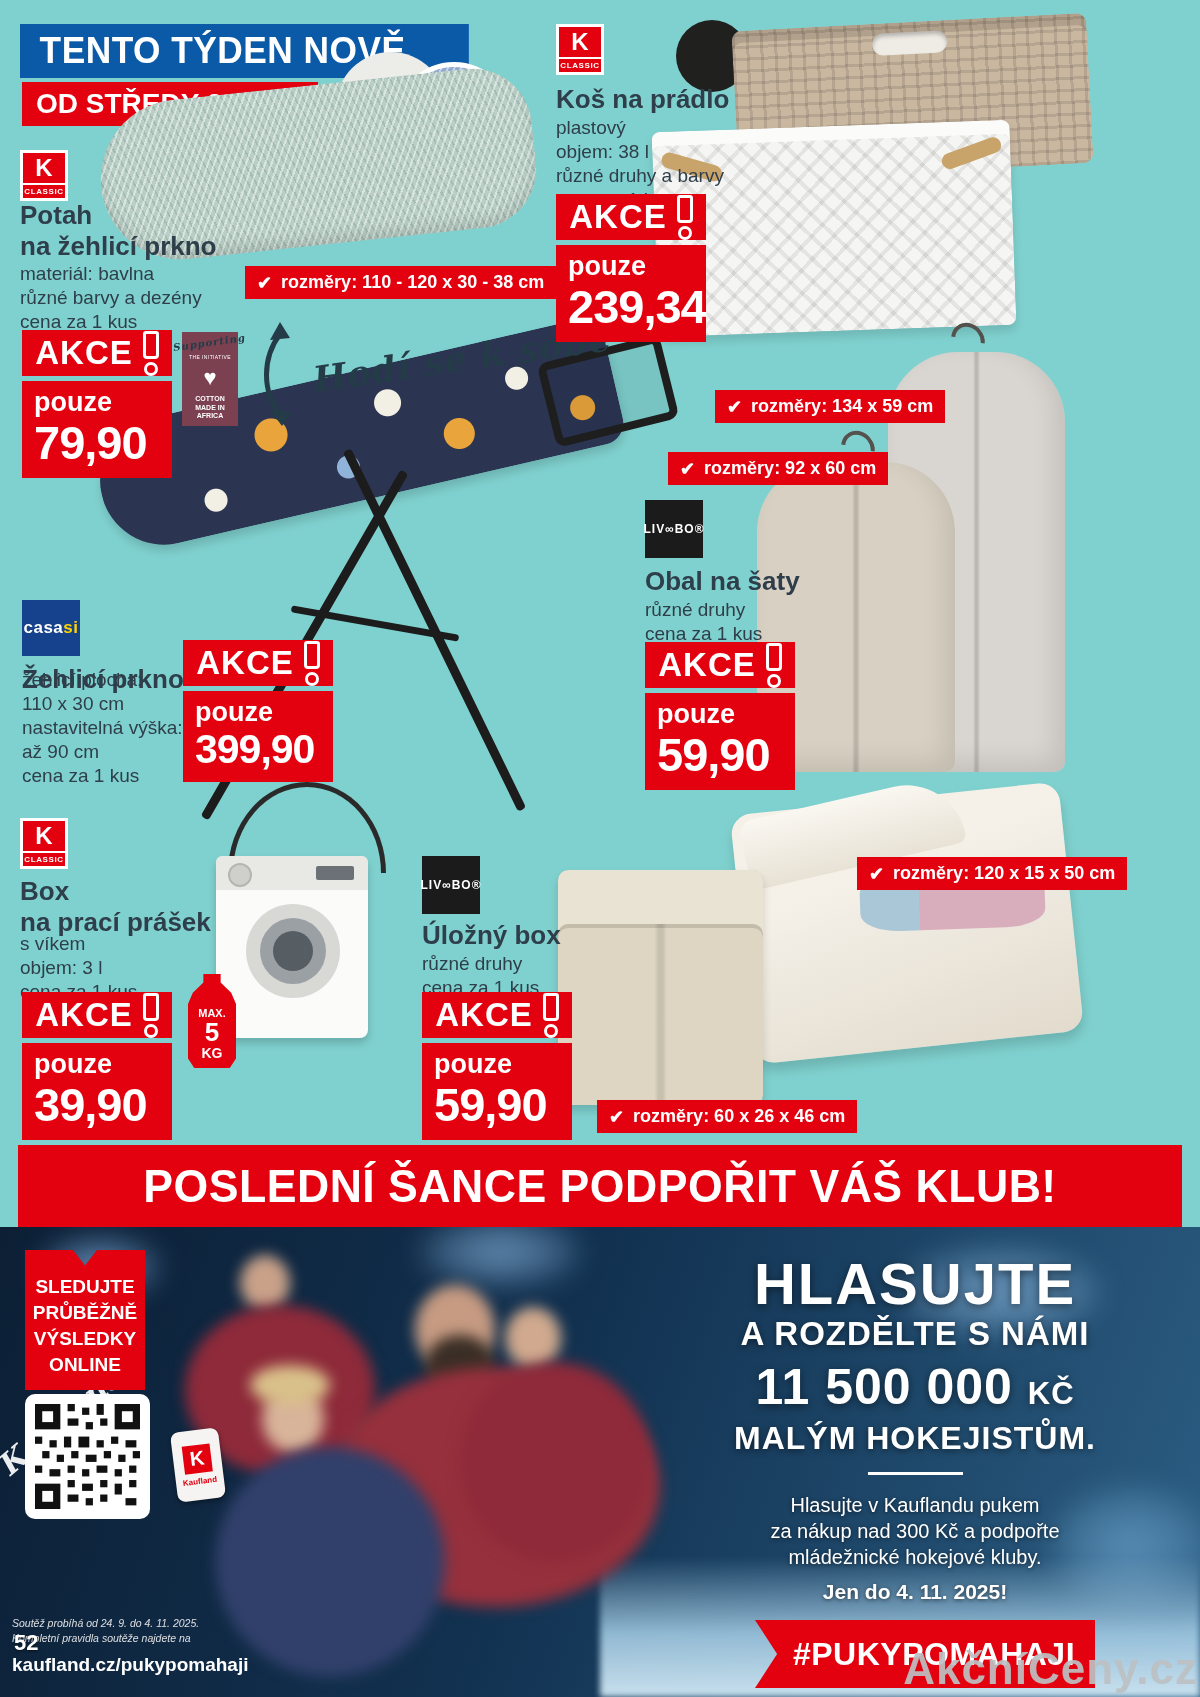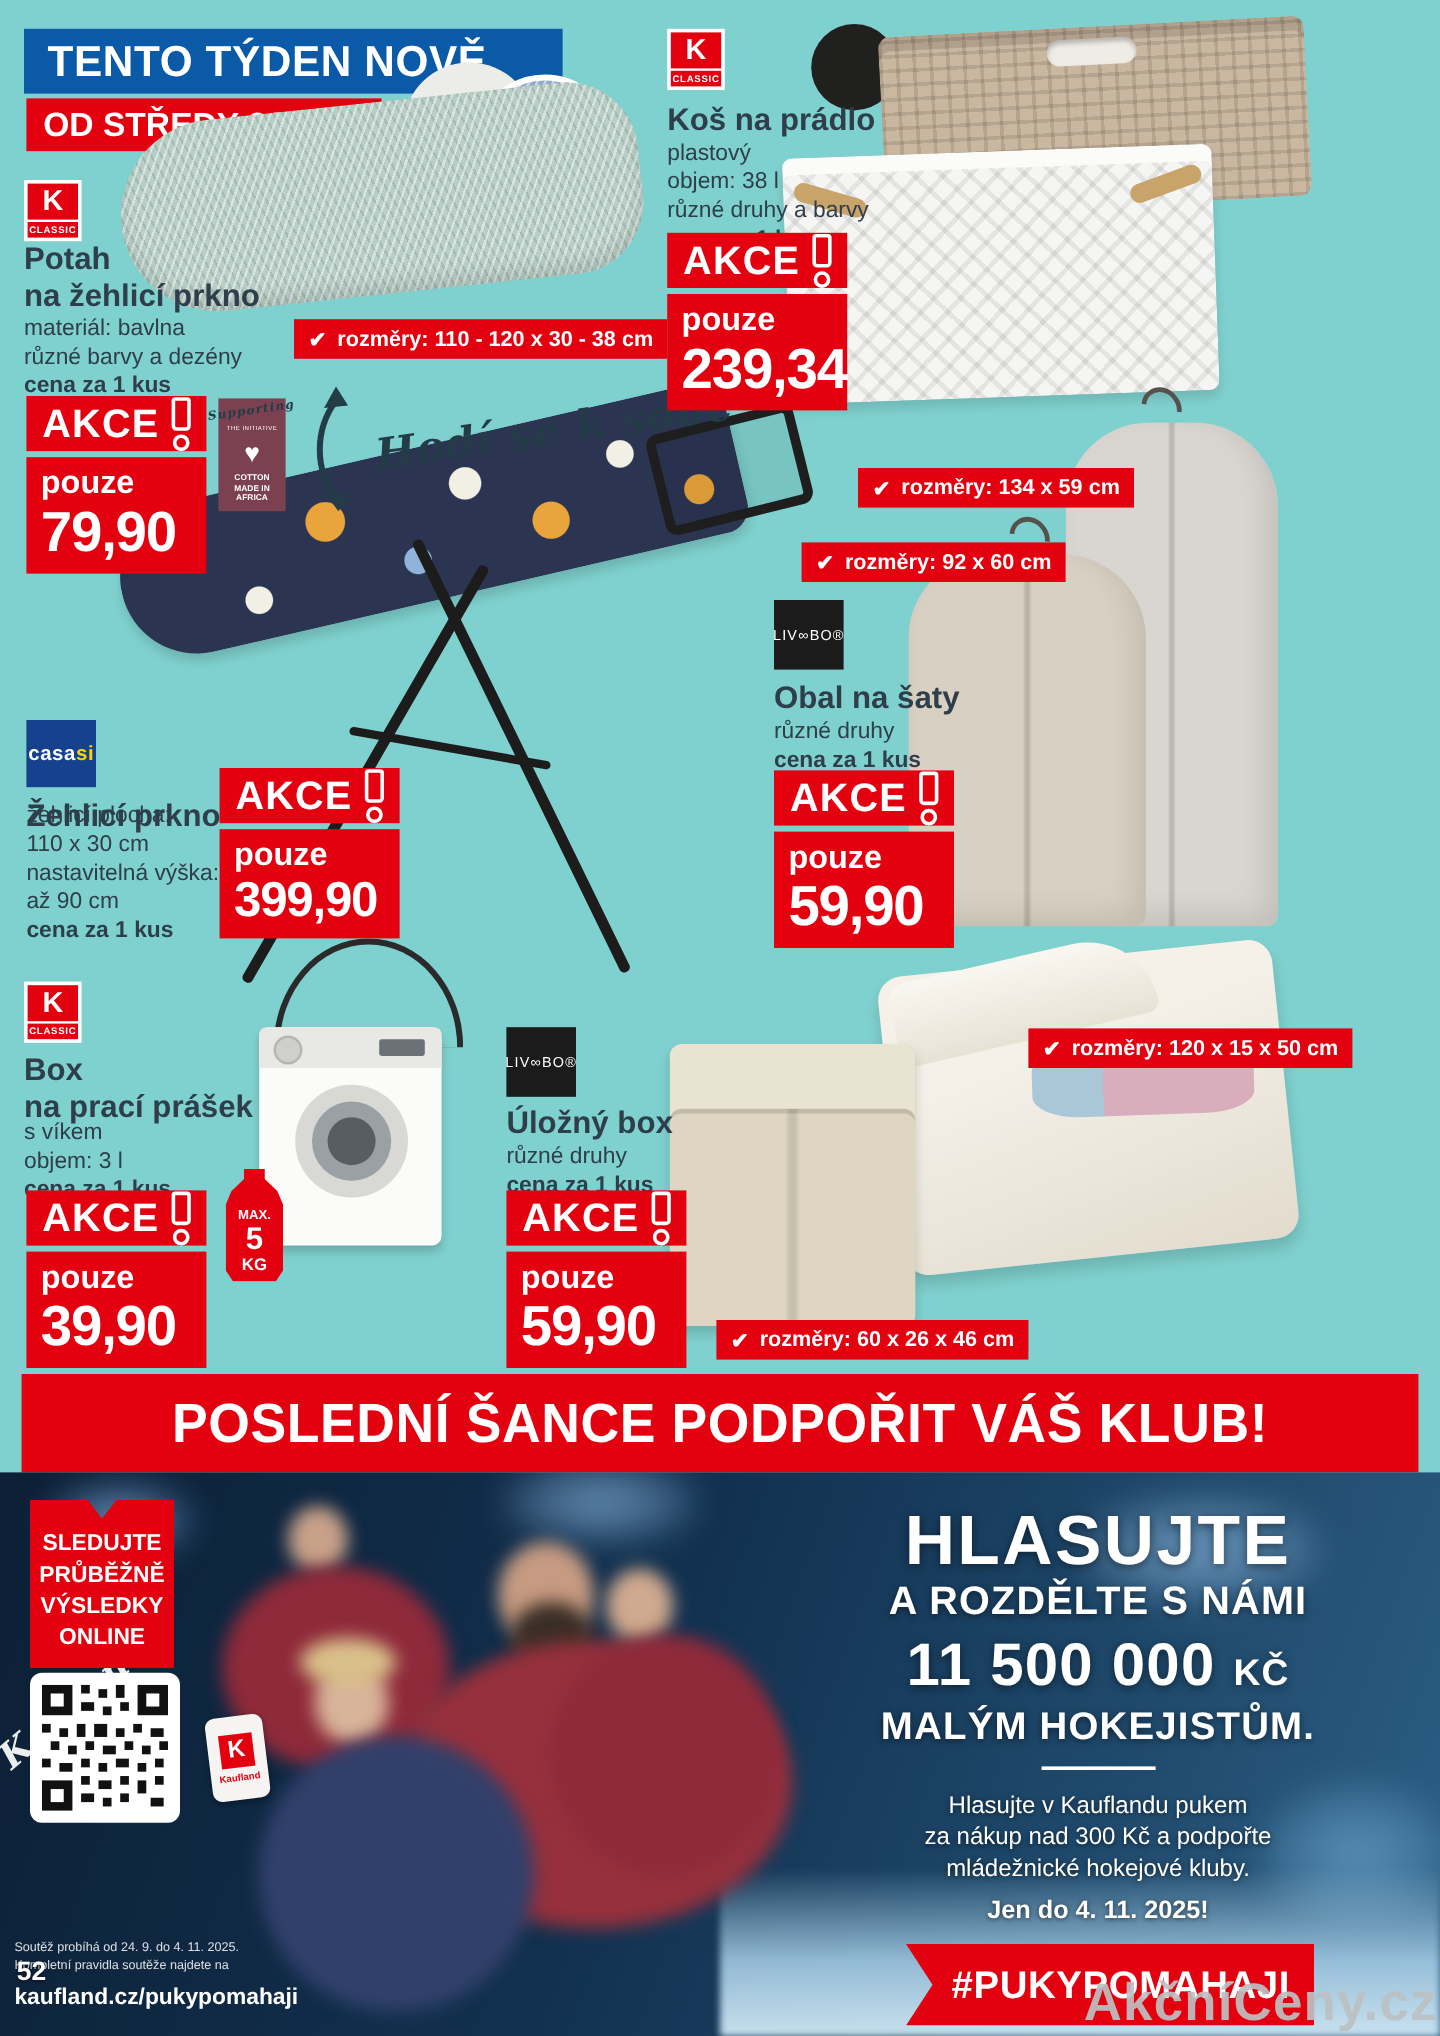--- a/index.html
+++ b/index.html
@@ -17,34 +17,34 @@
   
   .kc{width:48px;background:#fff;padding:3px;box-sizing:border-box;}
   .kc .kk{background:#e3000f;height:30px;color:#fff;font-weight:800;font-size:24px;
     display:flex;align-items:center;justify-content:center;}
   .kc .cl{margin-top:2px;background:#e3000f;color:#fff;font-size:8px;font-weight:700;
     text-align:center;padding:2px 0;letter-spacing:.6px;}
   .casasi{width:58px;height:56px;background:#16418c;color:#fff;display:flex;align-items:center;
     justify-content:center;font-weight:800;font-size:17px;letter-spacing:.5px;}
   .casasi .si{color:#ffd500;}
   .livbo{width:58px;height:58px;background:#1b1b1b;color:#fff;display:flex;align-items:center;
-    justify-content:center;font-weight:400;font-size:12px;letter-spacing:1px;}
+    justify-content:center;font-weight:700;font-size:12px;letter-spacing:1px;}
   .cotton{left:182px;top:332px;width:56px;height:94px;background:#7b4150;color:#fff;
     text-align:center;display:flex;flex-direction:column;align-items:center;
     justify-content:space-between;padding:5px 2px;box-sizing:border-box;}
   .cotton .script{font-style:italic;font-size:10px;font-family:"DejaVu Serif",serif;}
   .cotton .tiny{font-size:5px;letter-spacing:.4px;}
   .cotton .heart{font-size:22px;line-height:1;}
   .cotton .cml{font-size:7px;font-weight:700;line-height:1.25;}
 
   
   .pname{font-size:26px;font-weight:800;line-height:1.18;color:#2e3e4a;}
   .pinfo{font-size:19px;line-height:24px;color:#2e3e4a;}
   .pinfo span{display:block;}
-  .pinfo .b{font-weight:700;}
+  .pinfo .b{font-weight:400;}
 
   
   .rbadge{background:#e3000f;color:#fff;font-weight:700;font-size:18px;
     padding:6px 12px;display:flex;align-items:center;gap:9px;white-space:nowrap;z-index:6;}
   .rbadge .chk{font-size:18px;line-height:1;}
 
   
   .akce{width:150px;z-index:6;}
   .akce .strip{background:#e3000f;color:#fff;font-weight:800;font-size:33px;height:46px;
     display:flex;align-items:center;justify-content:center;gap:10px;letter-spacing:1px;}
@@ -150,21 +150,21 @@
   .h3{font-size:50px;font-weight:800;letter-spacing:1px;text-shadow:0 2px 8px rgba(0,0,0,.5);}
   .h3 .kc-small{font-size:31px;}
   .h4{font-size:32px;font-weight:800;letter-spacing:1px;text-shadow:0 2px 6px rgba(0,0,0,.5);}
   .divider{left:868px;top:1472px;width:95px;height:3px;background:#fff;}
   .hbody{font-size:20px;line-height:26px;font-weight:400;text-shadow:0 1px 4px rgba(0,0,0,.6);}
   .hdeadline{font-size:21px;font-weight:800;text-shadow:0 1px 4px rgba(0,0,0,.6);}
   .ribbon{left:755px;top:1620px;width:340px;height:68px;background:#e3000f;color:#fff;
     font-size:32px;font-weight:800;display:flex;align-items:center;justify-content:center;
     padding-left:18px;box-sizing:border-box;letter-spacing:.5px;
     clip-path:polygon(0 0,100% 0,100% 100%,0 100%,6.5% 50%);box-shadow:0 3px 8px rgba(0,0,0,.4);}
-  .fineprint{left:12px;top:1616px;color:#eee;font-size:10.5px;line-height:15px;opacity:.92;}
+  .fineprint{left:12px;top:1616px;color:#eee;font-size:10.5px;line-height:15px;opacity:.92;font-style:italic;}
   .pagenum{left:14px;top:1630px;color:#fff;font-size:22px;font-weight:800;text-shadow:0 1px 3px rgba(0,0,0,.6);}
   .flyer-url{left:12px;top:1654px;color:#fff;font-size:19px;font-weight:800;}
   .watermark{right:2px;top:1644px;font-size:44px;font-weight:700;color:rgba(188,192,194,.92);
     letter-spacing:1px;z-index:30;}
 </style>
 </head>
 <body>
 
 <div class="page">
 

